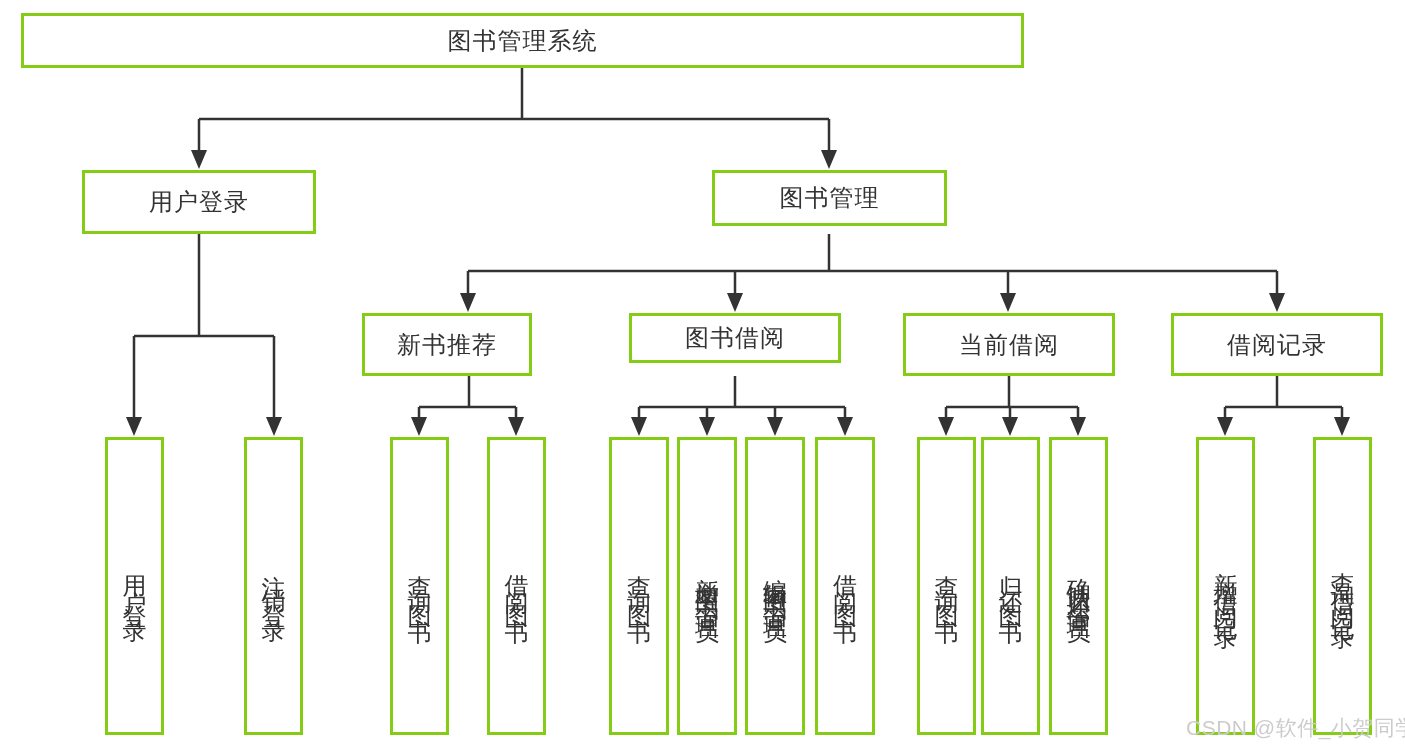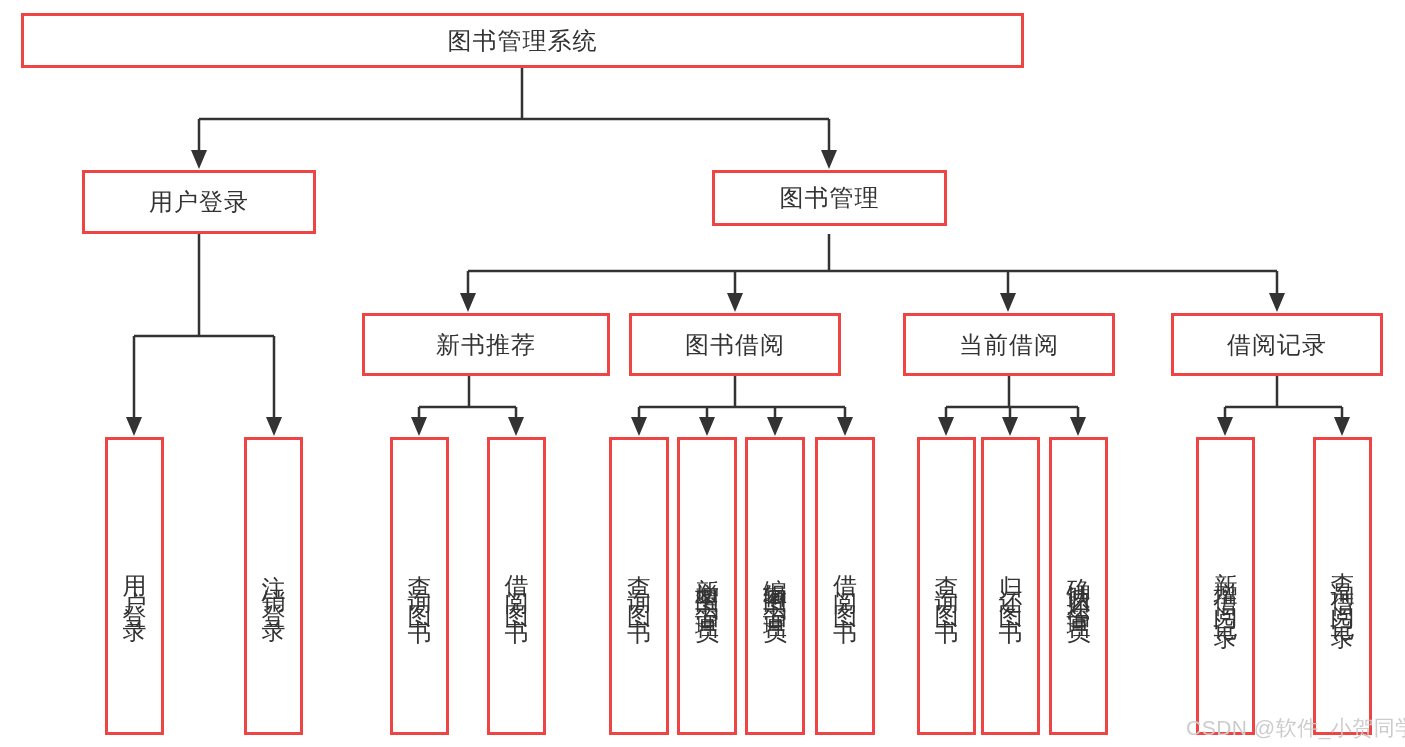--- a/index.html
+++ b/index.html
@@ -12,21 +12,21 @@
     overflow: hidden;
   }
   .connectors {
     position: absolute;
     left: 0; top: 0;
     z-index: 0;
   }
   .node {
     position: absolute;
     box-sizing: border-box;
-    border: 3px solid #ef4444;
+    border: 3px solid #84cc16;
     background: #ffffff;
     display: flex;
     align-items: center;
     justify-content: center;
     color: #333333;
     font-size: 24px;
     letter-spacing: 1px;
     z-index: 1;
     text-align: center;
   }
@@ -64,24 +64,24 @@
     <span>图书管理系统</span>
   </div>
 
   <div class="node" style="left:82px;top:170px;width:234px;height:64px">
     <span>用户登录</span>
   </div>
   <div class="node" style="left:712px;top:170px;width:235px;height:56px">
     <span>图书管理</span>
   </div>
 
-  <div class="node" style="left:362px;top:313px;width:248px;height:63px">
+  <div class="node" style="left:362px;top:313px;width:170px;height:63px">
     <span>新书推荐</span>
   </div>
-  <div class="node" style="left:629px;top:313px;width:212px;height:63px">
+  <div class="node" style="left:629px;top:313px;width:212px;height:50px">
     <span>图书借阅</span>
   </div>
   <div class="node" style="left:1171px;top:313px;width:212px;height:63px">
     <span>借阅记录</span>
   </div>
   <div class="node" style="left:903px;top:313px;width:212px;height:63px">
     <span>当前借阅</span>
   </div>
 
   <div class="node node-v" style="left:105px;top:437px;width:59px;height:298px">

